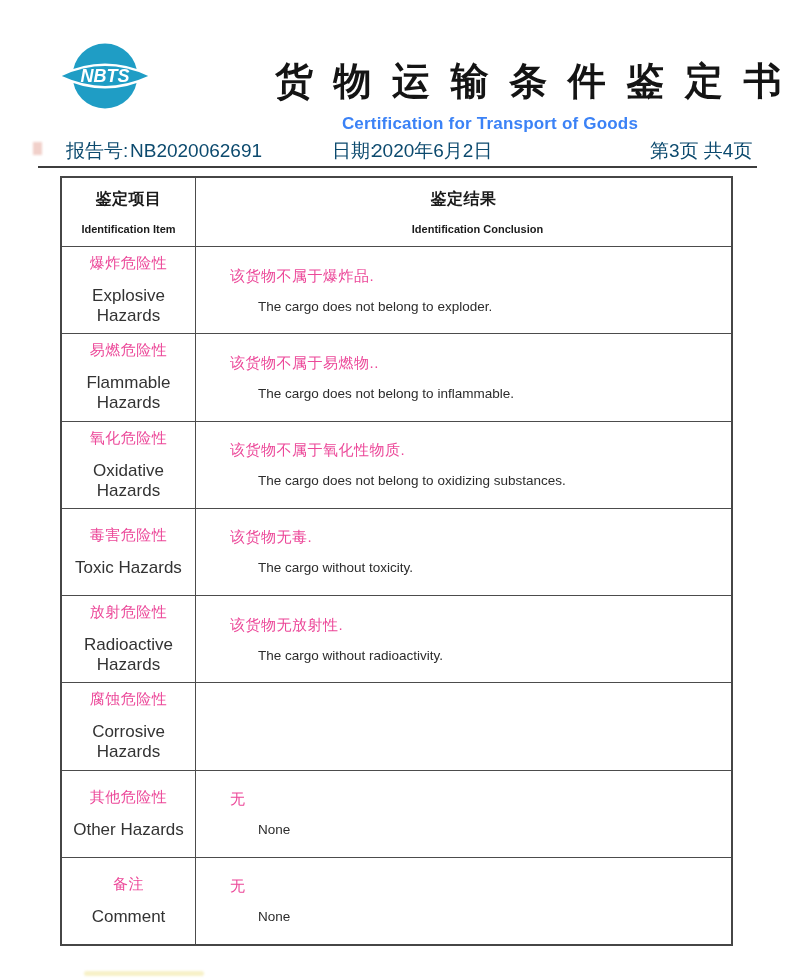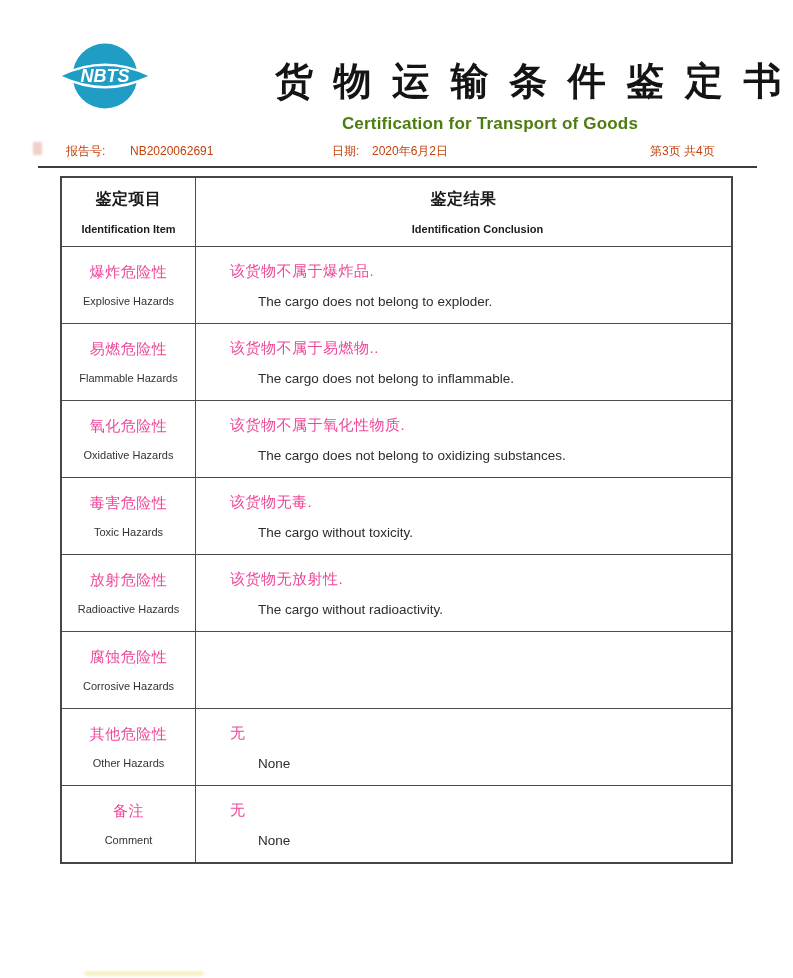--- a/index.html
+++ b/index.html
@@ -42,50 +42,50 @@
   .title-cn {
     font-size: 38px;
     font-weight: bold;
     letter-spacing: 5px;
     color: #141414;
     white-space: nowrap;
   }
   .title-en {
     font-size: 17px;
     font-weight: bold;
-    color: #4d7c0f;
+    color: #3b82f6;
     margin-top: 7px;
     letter-spacing: 0.2px;
   }
 
   
   .meta-row {
     position: absolute;
     left: 38px;
     top: 139px;
     width: 719px;
     height: 27px;
     border-bottom: 2px solid #3d3d3d;
-    font-size: 12px;
-    color: #c2410c;
+    font-size: 19px;
+    color: #0c4a6e;
   }
   .meta-row span { position: absolute; line-height: 24px; white-space: nowrap; }
   .m-report-label { left: 28px; }
   .m-report-no    { left: 92px; }
   .m-date-label   { left: 294px; }
   .m-date-value   { left: 334px; }
   .m-page-info    { left: 612px; }
 
   
   .cert-table {
     position: absolute;
     left: 60px;
     top: 176px;
     width: 673px;
-    height: 688px;
+    height: 770px;
     border: 2px solid #464646;
     display: flex;
     flex-direction: column;
     box-sizing: border-box;
     background: #fff;
   }
   .trow {
     display: flex;
     flex: 1;
     border-bottom: 1.5px solid #4c4c4c;
@@ -111,21 +111,21 @@
   .cell-right {
     flex: 1;
     align-items: flex-start;
     text-align: right;
     gap: 13px;
     padding: 4px 10px 4px 34px;
   }
   .header-row .cell-right { align-items: center; padding-left: 10px; }
 
   .cn-txt  { font-size: 15px; color: #ec4899; letter-spacing: 0.5px; }
-  .en-txt  { font-size: 11px; color: #333; }
+  .en-txt  { font-size: 17px; color: #333; }
   .cell-right .cn-txt { font-size: 15px; }
   .cell-right .en-txt { font-size: 13.5px; color: #2c2c2c; margin-left: 28px; }
   .header-row .cn-txt { font-size: 16px; font-weight: bold; color: #1b1b1b; }
   .header-row .en-txt { font-size: 11px; font-weight: bold; color: #1b1b1b; }
 
   
   .artifact-red {
     position: absolute;
     left: 33px; top: 142px;
     width: 9px; height: 13px;

